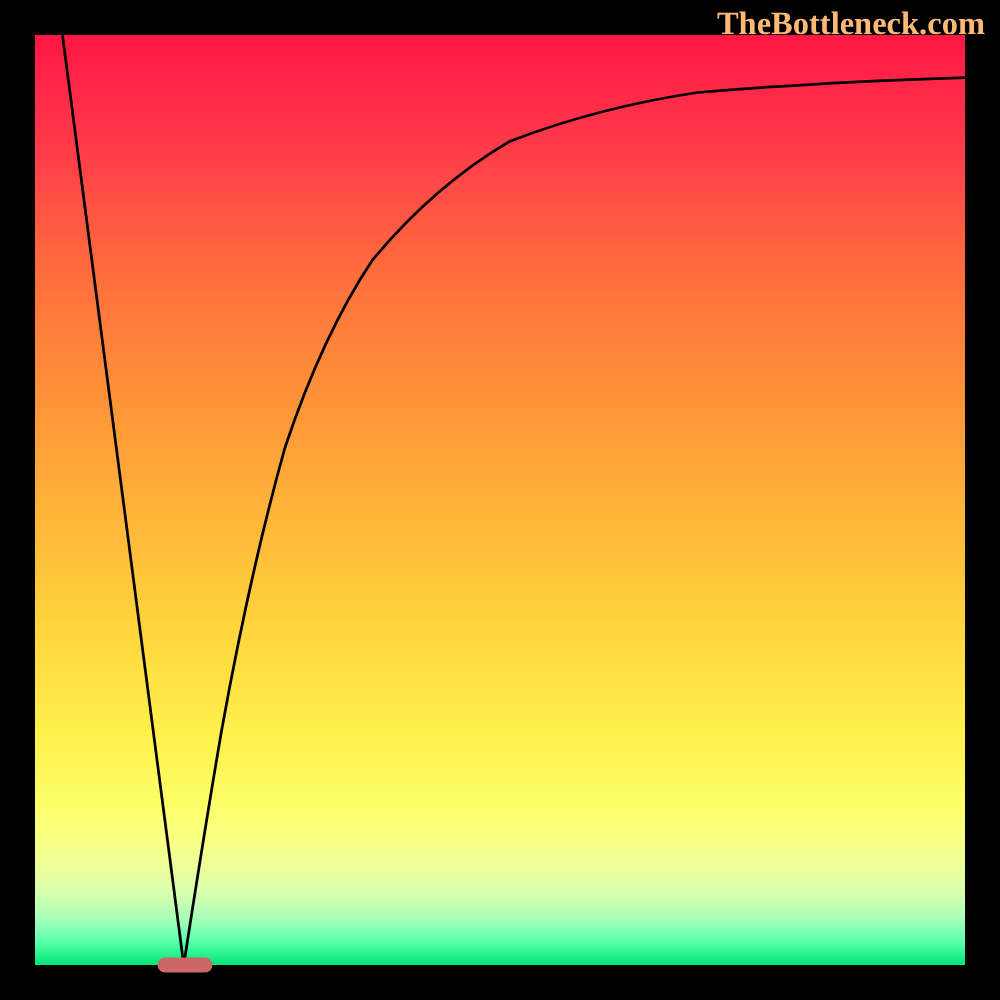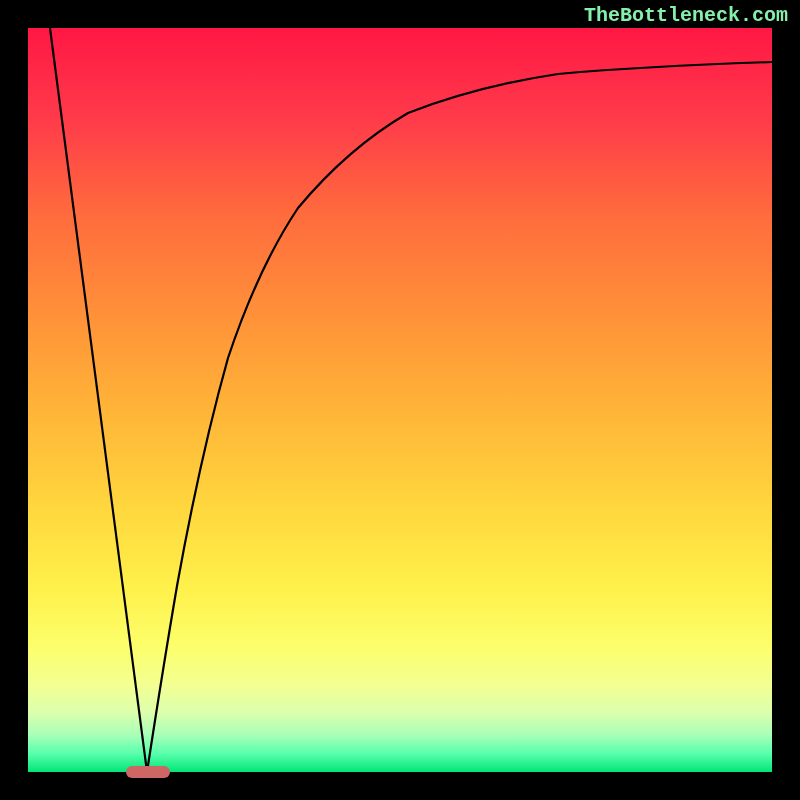--- a/index.html
+++ b/index.html
@@ -11,24 +11,24 @@
       width: 800px;
       height: 800px;
       background: #000;
       position: relative;
       overflow: hidden;
     }
     .watermark {
       position: absolute;
       top: 4px;
       right: 12px;
-      font-family: Liberation Mono, monospace;
-      font-size: 20px;
+      font-family: Liberation Serif, serif;
+      font-size: 26px;
       font-weight: bold;
-      color: #86efac;
+      color: #fdba74;
       z-index: 10;
     }
     .chart-area {
       position: absolute;
       left: 28px;
       top: 28px;
       width: 744px;
       height: 744px;
     }
     .gradient-bg {

